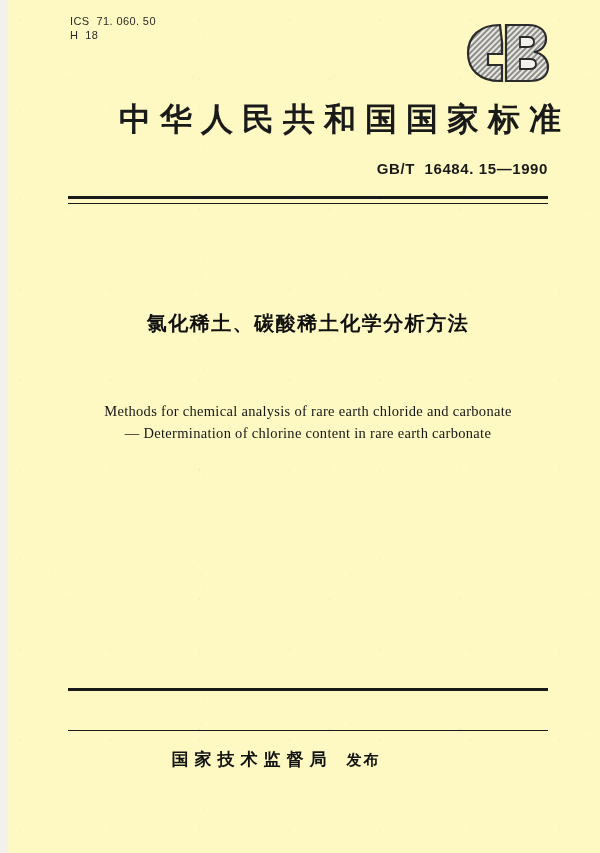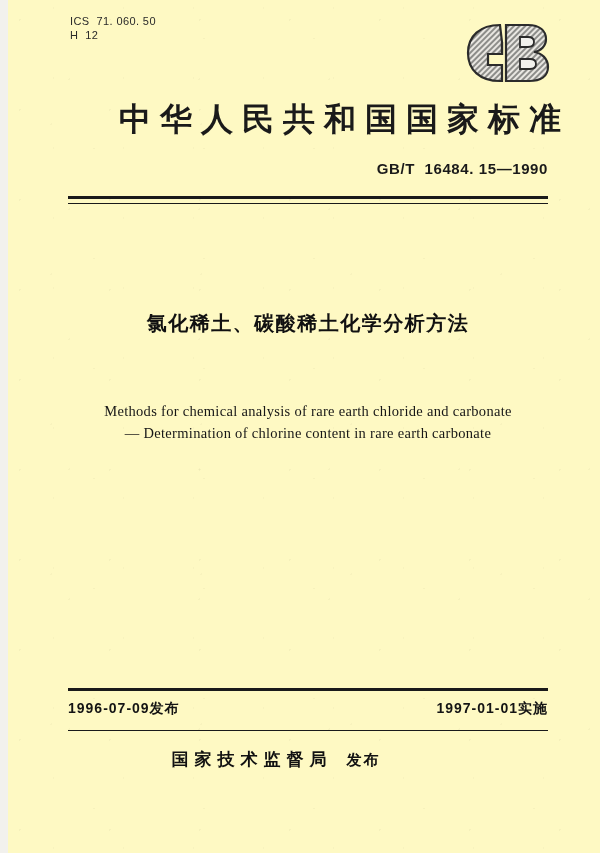--- a/index.html
+++ b/index.html
@@ -182,21 +182,21 @@
     opacity: 0.8;
   }
 </style>
 </head>
 <body>
 
 <div class="page">
 
   <div class="codes">
     <div>ICS  71. 060. 50</div>
-    <div>H  12</div>
+    <div>H  18</div>
   </div>
 
   <div class="gb-logo">
     <svg viewBox="0 0 88 66" width="88" height="66" aria-hidden="true">
       <defs>
         <pattern id="hatch" width="4" height="4" patternUnits="userSpaceOnUse" patternTransform="rotate(45)">
           <rect width="4" height="4" fill="#e9e7e2"></rect>
           <rect width="2" height="4" fill="#8d8d8a"></rect>
         </pattern>
       </defs>
@@ -223,24 +223,20 @@
     <div>氯化稀土、碳酸稀土化学分析方法</div>
   </div>
 
   <div class="title-en">
     <div>Methods for chemical analysis of rare earth chloride and carbonate</div>
     <div>— Determination of chlorine content in rare earth carbonate</div>
   </div>
 
   <div class="rule rule-bottom-thick"></div>
 
-  <div class="dates">
-    <div class="date-item">1996-07-09发布</div>
-    <div class="date-item">1997-01-01实施</div>
-  </div>
 
   <div class="rule rule-bottom-thin"></div>
 
   <div class="issuer">
     <span class="org">国家技术监督局</span><span class="verb">发布</span>
   </div>
 
   <div class="grain"></div>
 </div>
 

